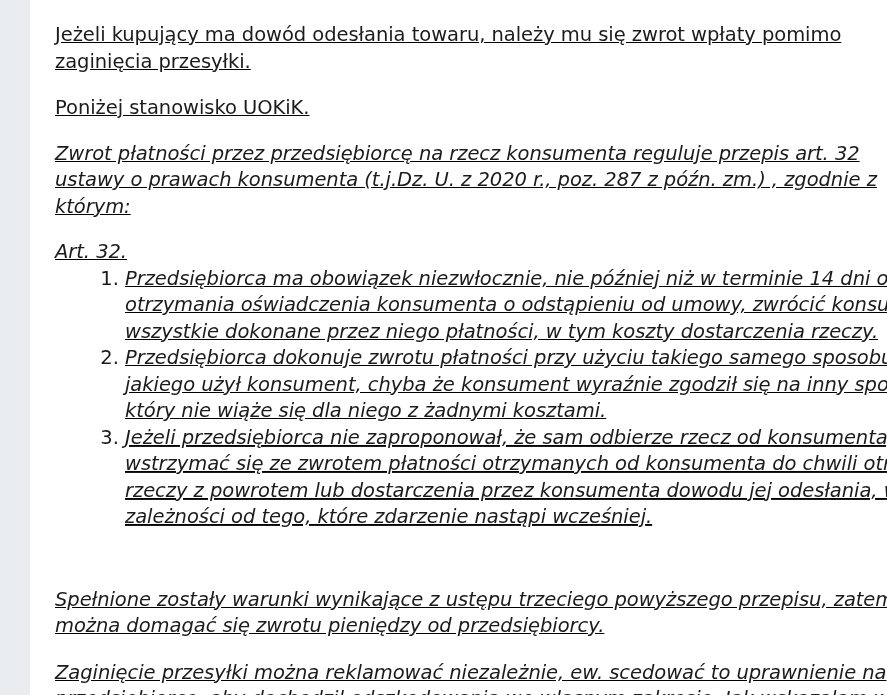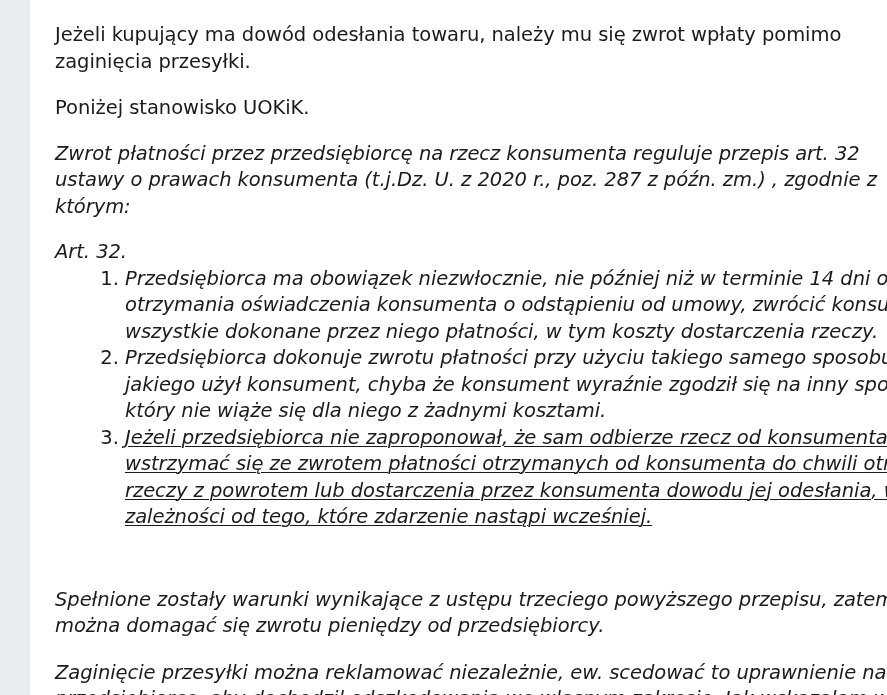--- a/index.html
+++ b/index.html
@@ -36,20 +36,21 @@
   #doc {
     position: absolute;
     left: 30px;
     top: 0;
     width: 857px;
     height: 695px;
     background: #ffffff;
     overflow: hidden;
     padding: 0;
     box-sizing: border-box;
+    text-decoration: underline;
   }
 
   .inner {
     padding: 22px 0 0 25px;
     width: 857px;
     box-sizing: border-box;
   }
 
   p.para {
     margin: 0 0 0 0;

